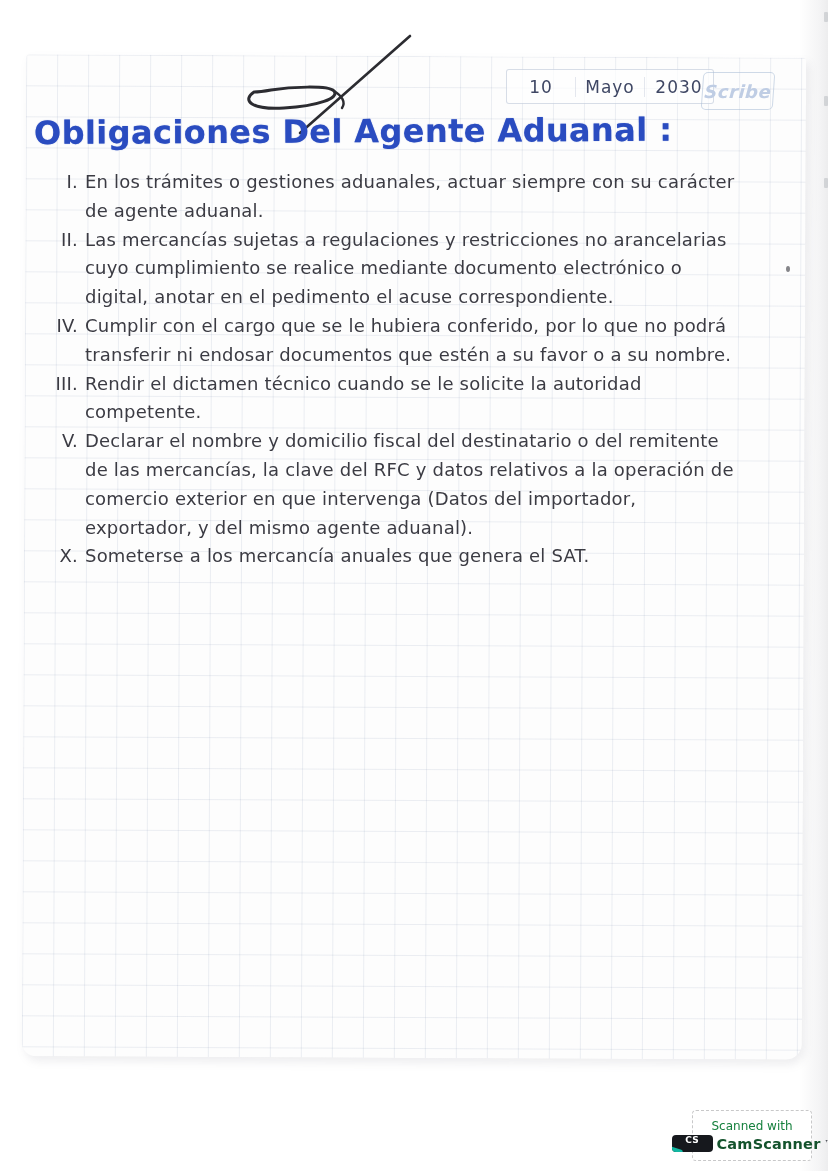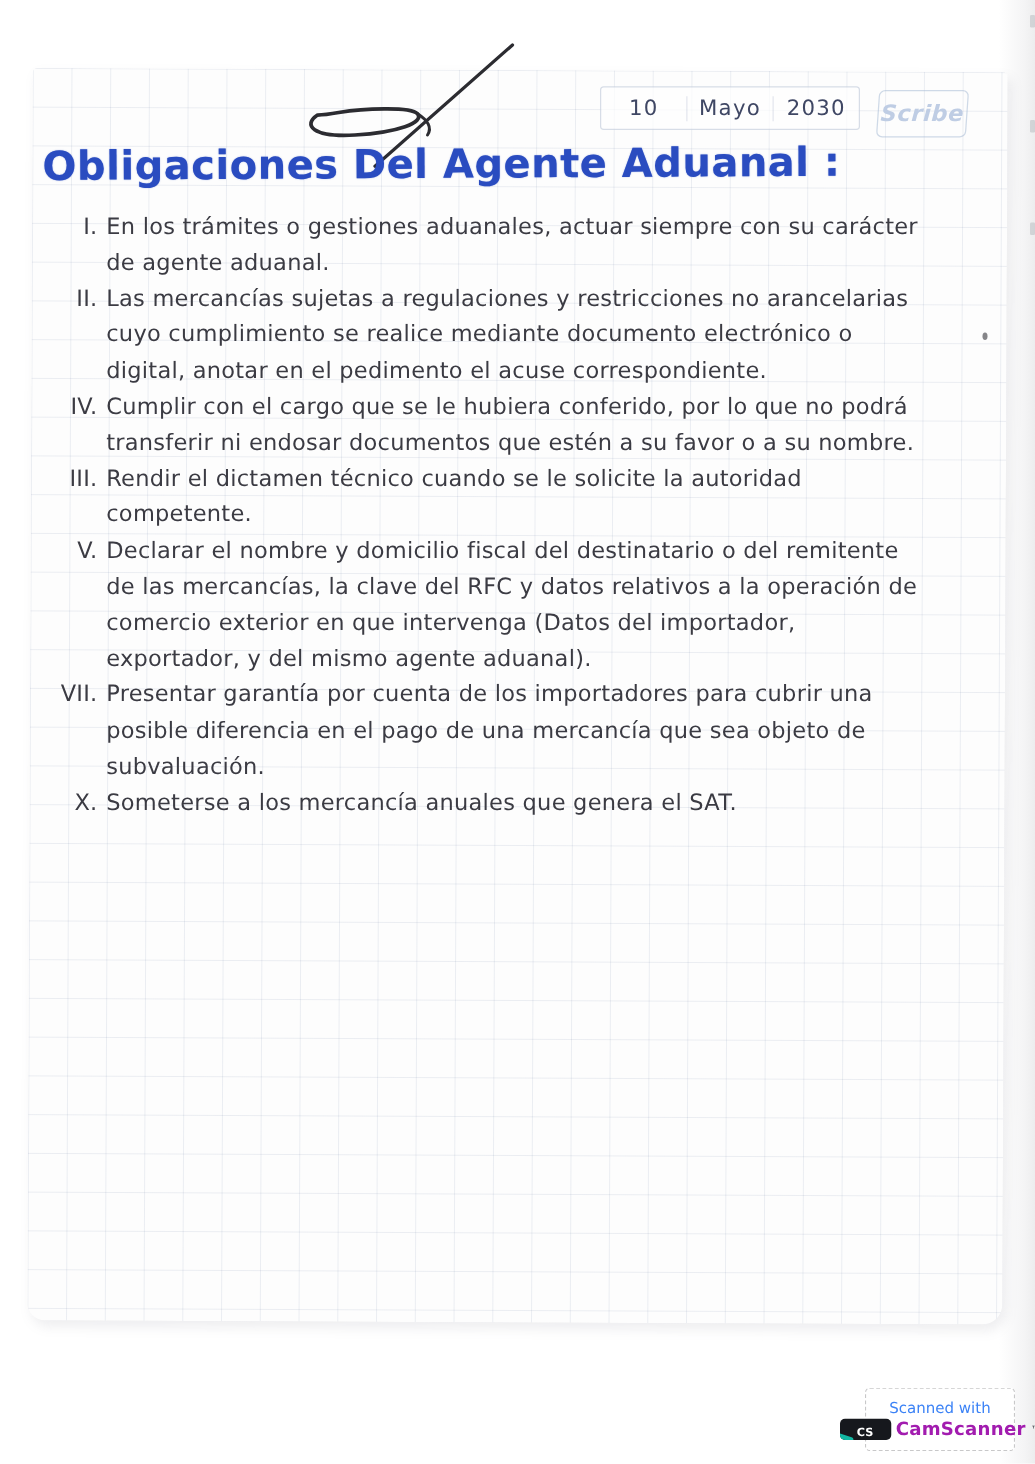--- a/index.html
+++ b/index.html
@@ -24,21 +24,21 @@
     box-shadow: 3px 5px 9px rgba(125,125,138,0.13);
     transform: rotate(0.25deg);
   }
   .signature-svg {
     position: absolute;
     left: 238px; top: 18px;
     width: 185px; height: 118px;
   }
   .date-strip {
     position: absolute;
-    left: 480px; top: 69px;
+    left: 506px; top: 69px;
     width: 206px; height: 33px;
     border: 1px solid rgba(150,165,192,0.38);
     border-radius: 3px;
     background: rgba(255,255,255,0.65);
     display: flex;
     align-items: center;
     color: #3f4764;
     font-size: 17px;
     letter-spacing: 1px;
   }
@@ -117,53 +117,53 @@
     border: 1px dashed #c8c8c9;
     border-radius: 4px;
     background: #ffffff;
     display: flex;
     flex-direction: column;
     align-items: center;
     justify-content: center;
     gap: 2px;
   }
   .cs-line1 {
-    color: #3b82f6;
+    color: #15803d;
     font-size: 12px;
   }
   .cs-line2 {
     display: flex;
     align-items: center;
     gap: 4px;
   }
   .cs-icon {
     width: 41px; height: 17px;
     background: #16181d;
     border-radius: 4px;
     color: #ffffff;
     font-size: 9px;
     font-weight: 700;
     display: flex;
-    align-items: flex-end;
+    align-items: flex-start;
     justify-content: center;
     position: relative;
     overflow: hidden;
   }
   .cs-icon::after {
     content: "";
     position: absolute;
     left: -4px; bottom: -6px;
     width: 14px; height: 10px;
     background: #12b7a2;
     transform: rotate(18deg);
     border-radius: 2px;
   }
   .cs-icon span { position: relative; z-index: 1; }
   .cs-appname {
-    color: #a21caf;
+    color: #14532d;
     font-size: 14.5px;
     font-weight: 700;
     letter-spacing: 0.2px;
   }
   .cs-tm {
     color: #23262e;
     font-size: 8px;
     vertical-align: super;
   }
 </style>
@@ -205,24 +205,20 @@
       <span class="note-numeral">IV.</span>
       <span class="note-text">Cumplir con el cargo que se le hubiera conferido, por lo que no podrá transferir ni endosar documentos que estén a su favor o a su nombre.</span>
     </div>
     <div class="note-item">
       <span class="note-numeral">III.</span>
       <span class="note-text">Rendir el dictamen técnico cuando se le solicite la autoridad competente.</span>
     </div>
     <div class="note-item">
       <span class="note-numeral">V.</span>
       <span class="note-text">Declarar el nombre y domicilio fiscal del destinatario o del remitente de las mercancías, la clave del RFC y datos relativos a la operación de comercio exterior en que intervenga (Datos del importador, exportador, y del mismo agente aduanal).</span>
-    </div>
-    <div class="note-item">
-      <span class="note-numeral">VII.</span>
-      <span class="note-text">Presentar garantía por cuenta de los importadores para cubrir una posible diferencia en el pago de una mercancía que sea objeto de subvaluación.</span>
     </div>
     <div class="note-item">
       <span class="note-numeral">X.</span>
       <span class="note-text">Someterse a los mercancía anuales que genera el SAT.</span>
     </div>
   </div>
 
   <div class="edge-tick" style="top: 12px;"></div>
   <div class="edge-tick" style="top: 96px;"></div>
   <div class="edge-tick" style="top: 178px;"></div>

